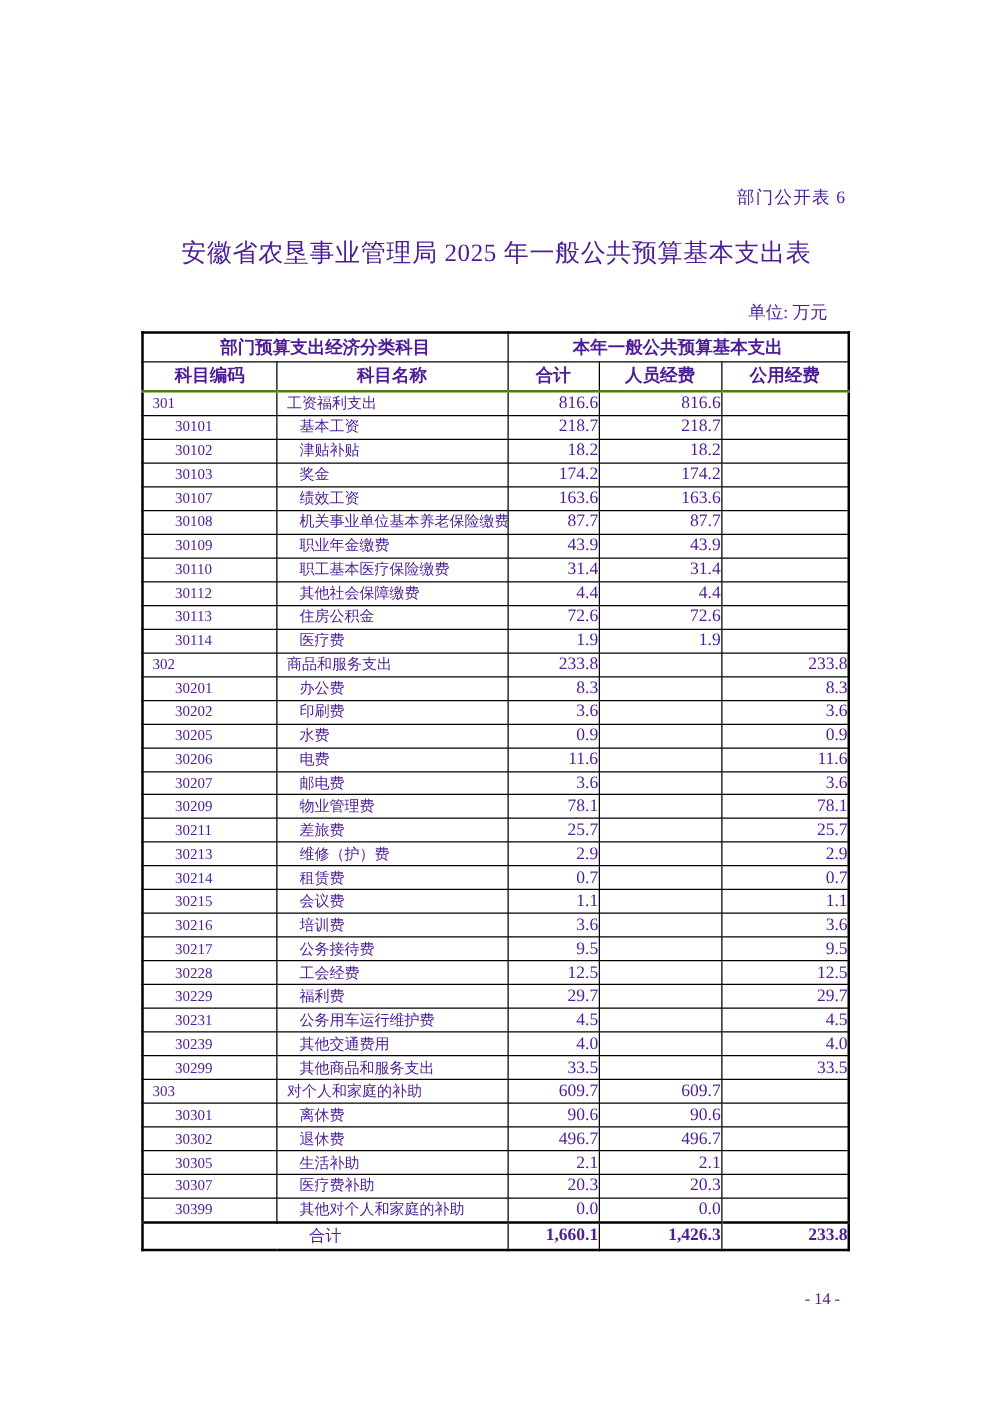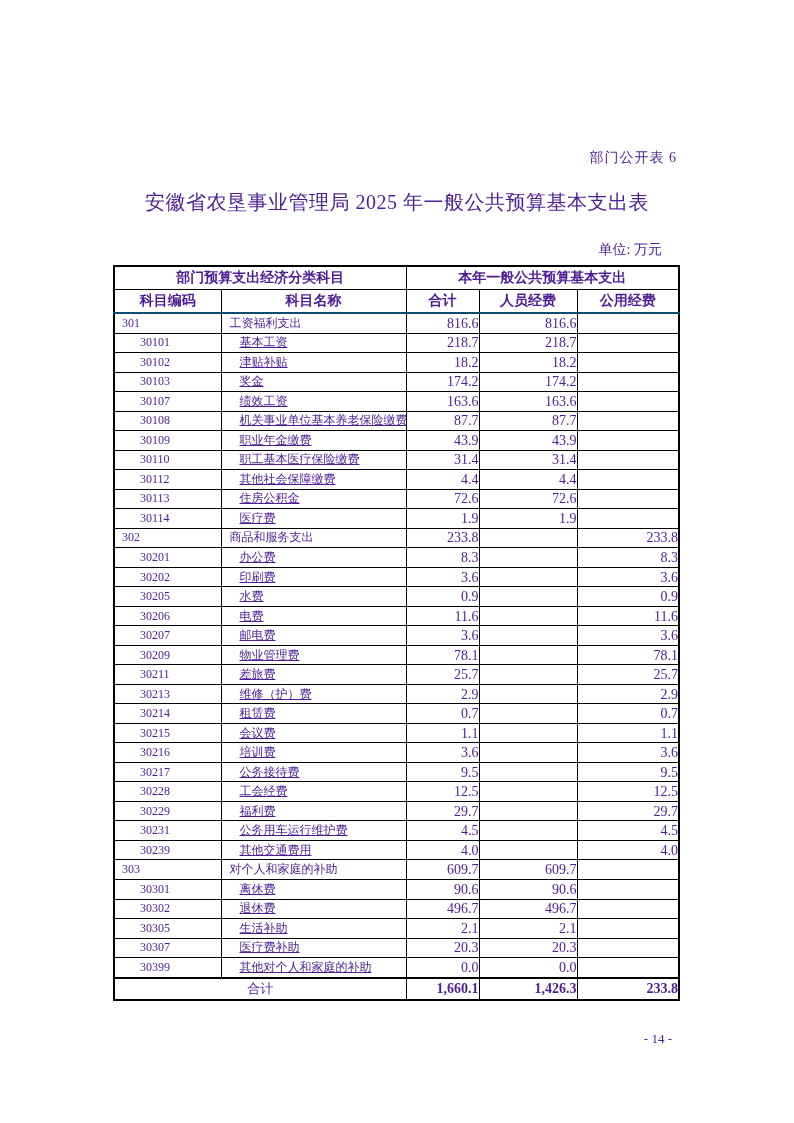--- a/index.html
+++ b/index.html
@@ -60,21 +60,21 @@
     white-space: nowrap;
     vertical-align: middle;
   }
   .budget-table thead th {
     font-size: 14px;
     font-weight: bold;
     text-align: center;
     height: 22px;
   }
   .budget-table thead tr.cols th {
-    border-bottom: 2px solid #0c4a6e;
+    border-bottom: 2px solid #4d7c0f;
   }
   .budget-table tbody td {
     height: 17px;
     line-height: 17px;
   }
   .c-code {
     font-size: 12px;
     text-align: left;
   }
   .c-name {
@@ -82,21 +82,21 @@
     text-align: left;
   }
   .c-num {
     font-size: 14px;
     text-align: right;
     padding-right: 5px;
   }
   tr.lvl1 .c-code { padding-left: 7px; }
   tr.lvl2 .c-code { padding-left: 25px; }
   tr.lvl1 .c-name { padding-left: 8px; }
-  tr.lvl2 .c-name { padding-left: 18px; text-decoration: underline; }
+  tr.lvl2 .c-name { padding-left: 18px; }
   .budget-table tfoot td {
     border-top: 2px solid #000;
     height: 20px;
   }
   .c-total-label {
     font-size: 13px;
     text-align: center;
     padding-left: 128px;
   }
   .bold { font-weight: bold; }
@@ -330,20 +330,27 @@
     <td class="c-num"></td>
     <td class="c-num">4.5</td>
   </tr>
         <tr class="lvl2">
     <td class="c-code">30239</td>
     <td class="c-name">其他交通费用</td>
     <td class="c-num">4.0</td>
     <td class="c-num"></td>
     <td class="c-num">4.0</td>
   </tr>
+        <tr class="lvl2">
+    <td class="c-code">30299</td>
+    <td class="c-name">其他商品和服务支出</td>
+    <td class="c-num">33.5</td>
+    <td class="c-num"></td>
+    <td class="c-num">33.5</td>
+  </tr>
         <tr class="lvl1">
     <td class="c-code">303</td>
     <td class="c-name">对个人和家庭的补助</td>
     <td class="c-num">609.7</td>
     <td class="c-num">609.7</td>
     <td class="c-num"></td>
   </tr>
         <tr class="lvl2">
     <td class="c-code">30301</td>
     <td class="c-name">离休费</td>

